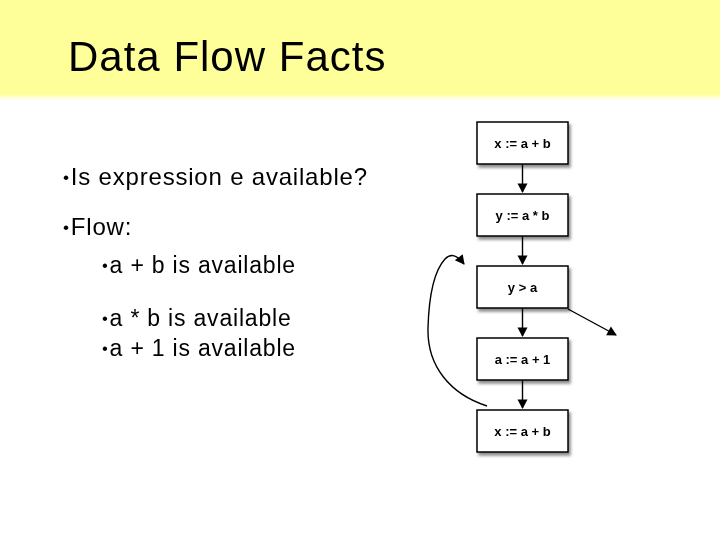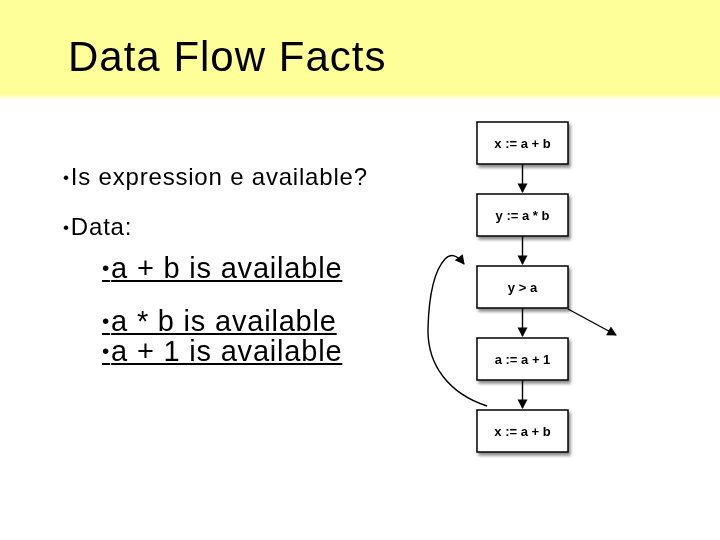--- a/index.html
+++ b/index.html
@@ -29,21 +29,21 @@
   
   .bullet{
     position:absolute;
     color:var(--text-color,#000);
     white-space:nowrap;
     line-height:1;
     letter-spacing:0.8px;
     margin-top:23px;
   }
   .bullet.lvl1{left:63px;font-size:24px;}
-  .bullet.lvl2{left:102px;font-size:29px;text-decoration:underline;}
+  .bullet.lvl2{left:102px;font-size:23px;}
   .bullet .marker{font-size:0.72em;vertical-align:0.14em;padding-right:1px;}
 
   
   .flowchart{position:absolute;left:415px;top:105px;width:225px;height:360px;}
   .flowchart rect{
     fill:var(--node-fill,#fff);
     stroke:var(--node-stroke,#000);
     stroke-width:1.5;
     filter:drop-shadow(2.5px 3px 1.5px rgba(0,0,0,0.45));
   }
@@ -61,21 +61,21 @@
 
   <header class="header">
     <h1 class="title">Data Flow Facts</h1>
   </header>
 
   <main>
     <div class="bullet lvl1" style="top:142px">
       <span class="marker">•</span><span>Is expression e available?</span>
     </div>
     <div class="bullet lvl1" style="top:192px">
-      <span class="marker">•</span><span>Data:</span>
+      <span class="marker">•</span><span>Flow:</span>
     </div>
     <div class="bullet lvl2" style="top:231px">
       <span class="marker">•</span><span>a + b is available</span>
     </div>
     <div class="bullet lvl2" style="top:284px">
       <span class="marker">•</span><span>a * b is available</span>
     </div>
     <div class="bullet lvl2" style="top:314px">
       <span class="marker">•</span><span>a + 1 is available</span>
     </div>

